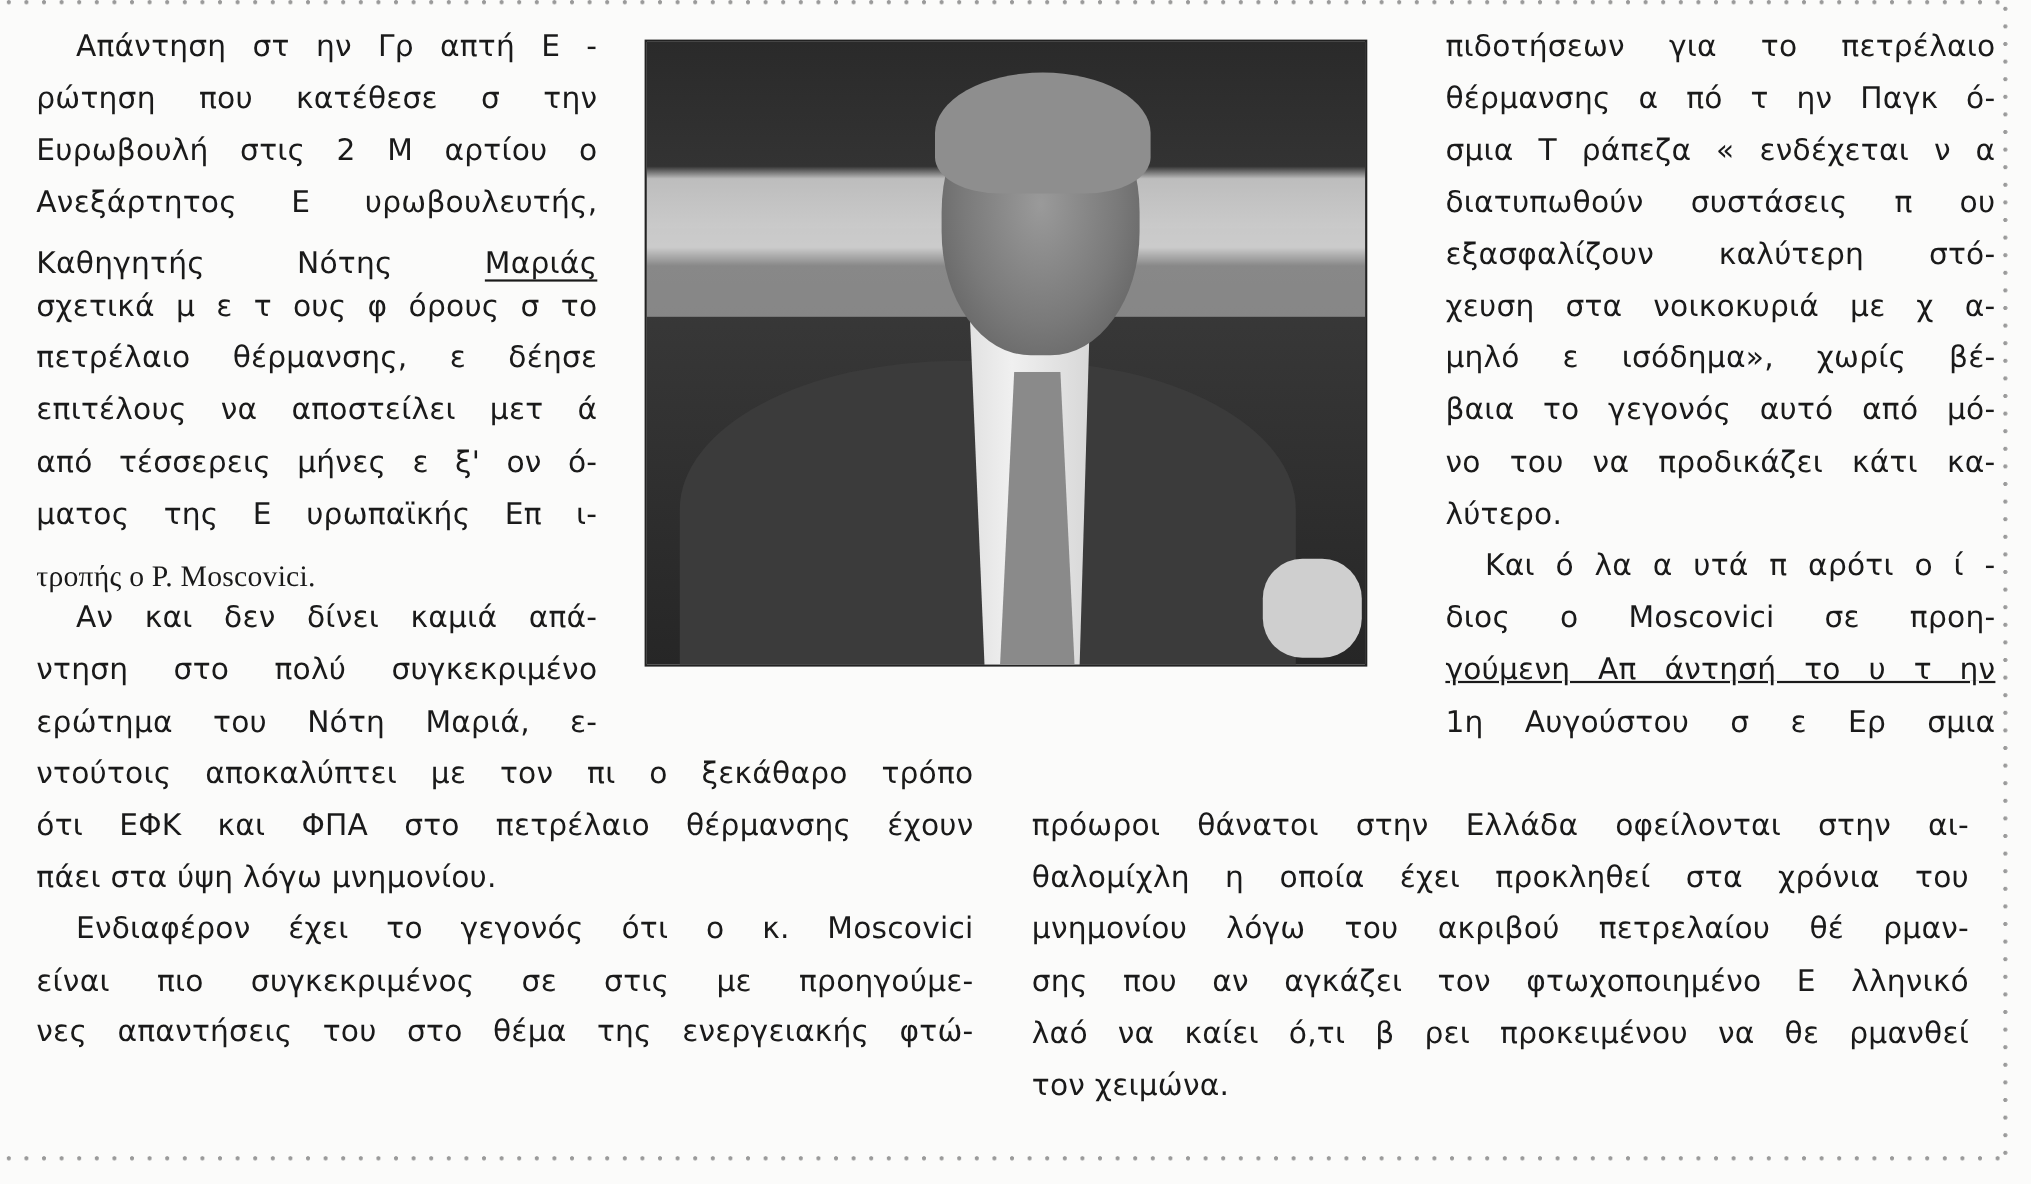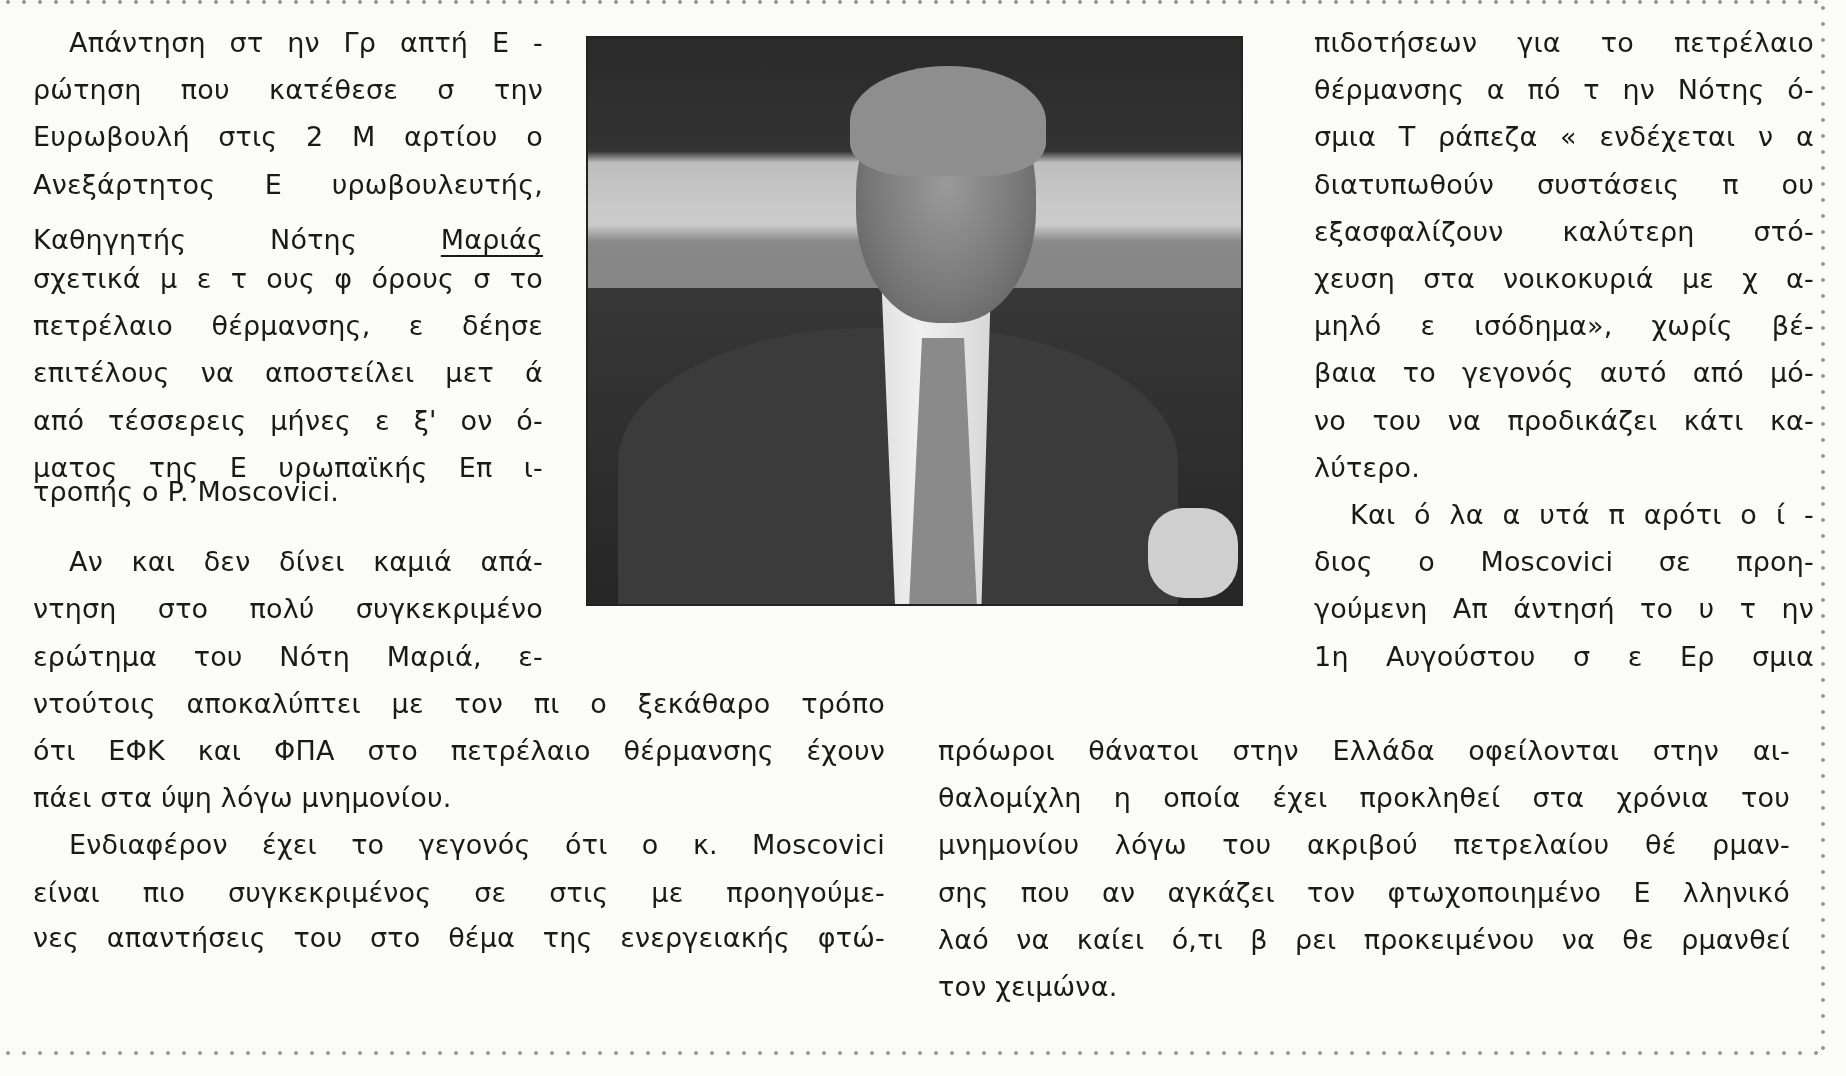--- a/index.html
+++ b/index.html
@@ -47,47 +47,47 @@
     <div class="line indent" style="top: 23px;"><span>Απάντηση στ ην Γρ απτή Ε -</span></div>
     <div class="line" style="top: 70.2px;"><span>ρώτηση που   κατέθεσε σ την</span></div>
     <div class="line" style="top: 117.4px;"><span>Ευρωβουλή στις 2 Μ αρτίου ο</span></div>
     <div class="line" style="top: 164.6px;"><span>Ανεξάρτητος Ε υρωβουλευτής,</span></div>
     <div class="line" style="top: 220px;"><span>Καθηγητής   Νότης   </span><span class="u">Μαριάς</span></div>
     <div class="line" style="top: 259px;"><span>σχετικά μ ε τ ους φ όρους σ το</span></div>
     <div class="line" style="top: 306.2px;"><span>πετρέλαιο θέρμανσης, ε δέησε</span></div>
     <div class="line" style="top: 353.4px;"><span>επιτέλους να αποστείλει μετ ά</span></div>
     <div class="line" style="top: 400.6px;"><span>από τέσσερεις μήνες ε ξ' ον ό-</span></div>
     <div class="line" style="top: 447.8px;"><span>ματος  της Ε υρωπαϊκής Επ ι-</span></div>
-    <div class="line last" style="top: 472px;"><span>τροπής ο P. Moscovici.</span></div>
+    <div class="line last" style="top: 504px; font-family: Liberation Serif, serif;"><span>τροπής ο P. Moscovici.</span></div>
     <div class="line indent" style="top: 542.2px;"><span>Αν και δεν δίνει καμιά απά-</span></div>
     <div class="line" style="top: 636.6px;"><span>ερώτημα του Νότη Μαριά, ε-</span></div>
     <div class="line" style="top: 589.4px;"><span>ντηση στο πολύ συγκεκριμένο</span></div>
   </div>
 <div class="col" id="col-left-wide" style="left:33px;top:0;width:852px;height:1040px;">
     <div class="line" style="top: 683.8px;"><span>ντούτοις αποκαλύπτει με τον πι ο ξεκάθαρο τρόπο</span></div>
     <div class="line" style="top: 731px;"><span>ότι ΕΦΚ και ΦΠΑ στο πετρέλαιο θέρμανσης έχουν</span></div>
     <div class="line last" style="top: 778.2px;"><span>πάει στα ύψη λόγω μνημονίου.</span></div>
     <div class="line indent" style="top: 825.4px;"><span>Ενδιαφέρον έχει το γεγονός ότι ο κ.  Moscovici</span></div>
     <div class="line" style="top: 872.6px;"><span>είναι πιο συγκεκριμένος σε στις με προηγούμε-</span></div>
     <div class="line" style="top: 918px;"><span>νες απαντήσεις του στο θέμα της ενεργειακής φτώ-</span></div>
   </div>
 <div class="col" id="col-right" style="left:1290px;top:0;width:500px;height:700px;margin-left:24px;">
     <div class="line" style="top: 23px;"><span>πιδοτήσεων για το πετρέλαιο</span></div>
-    <div class="line" style="top: 70.2px;"><span>θέρμανσης α πό τ ην Νότης ό-</span></div>
+    <div class="line" style="top: 70.2px;"><span>θέρμανσης α πό τ ην Παγκ ό-</span></div>
     <div class="line" style="top: 117.4px;"><span>σμια Τ ράπεζα « ενδέχεται ν α</span></div>
     <div class="line" style="top: 164.6px;"><span>διατυπωθούν  συστάσεις π ου</span></div>
     <div class="line" style="top: 211.8px;"><span>εξασφαλίζουν  καλύτερη  στό-</span></div>
     <div class="line" style="top: 259px;"><span>χευση στα νοικοκυριά με χ α-</span></div>
     <div class="line" style="top: 306.2px;"><span>μηλό ε ισόδημα»,  χωρίς  βέ-</span></div>
     <div class="line" style="top: 353.4px;"><span>βαια το γεγονός αυτό από μό-</span></div>
     <div class="line" style="top: 400.6px;"><span>νο του να προδικάζει κάτι κα-</span></div>
     <div class="line last" style="top: 447.8px;"><span>λύτερο.</span></div>
     <div class="line indent" style="top: 495px;"><span>Και ό λα α υτά π αρότι  ο ί -</span></div>
     <div class="line" style="top: 542.2px;"><span>διος  ο  Moscovici  σε  προη-</span></div>
-    <div class="line" style="top: 589.4px;"><span>γούμενη Απ άντησή το υ τ ην</span></div>
+    <div class="line" style="top: 589.4px; text-decoration: underline;"><span>γούμενη Απ άντησή το υ τ ην</span></div>
     <div class="line" style="top: 636.6px;"><span>1η  Αυγούστου σ ε Ερ σμια</span></div>
   </div>
 <div class="col" id="col-right-wide" style="left:938px;top:0;width:852px;height:1040px;">
     <div class="line" style="top: 731px;"><span>πρόωροι θάνατοι στην Ελλάδα οφείλονται στην αι-</span></div>
     <div class="line" style="top: 778.2px;"><span>θαλομίχλη η οποία έχει προκληθεί στα χρόνια του</span></div>
     <div class="line" style="top: 825.4px;"><span>μνημονίου λόγω του ακριβού πετρελαίου θέ ρμαν-</span></div>
     <div class="line" style="top: 872.6px;"><span>σης που αν αγκάζει τον  φτωχοποιημένο Ε λληνικό</span></div>
     <div class="line" style="top: 919.8px;"><span>λαό να καίει ό,τι β ρει προκειμένου να θε ρμανθεί</span></div>
     <div class="line last" style="top: 967px;"><span>τον χειμώνα.</span></div>
   </div>

